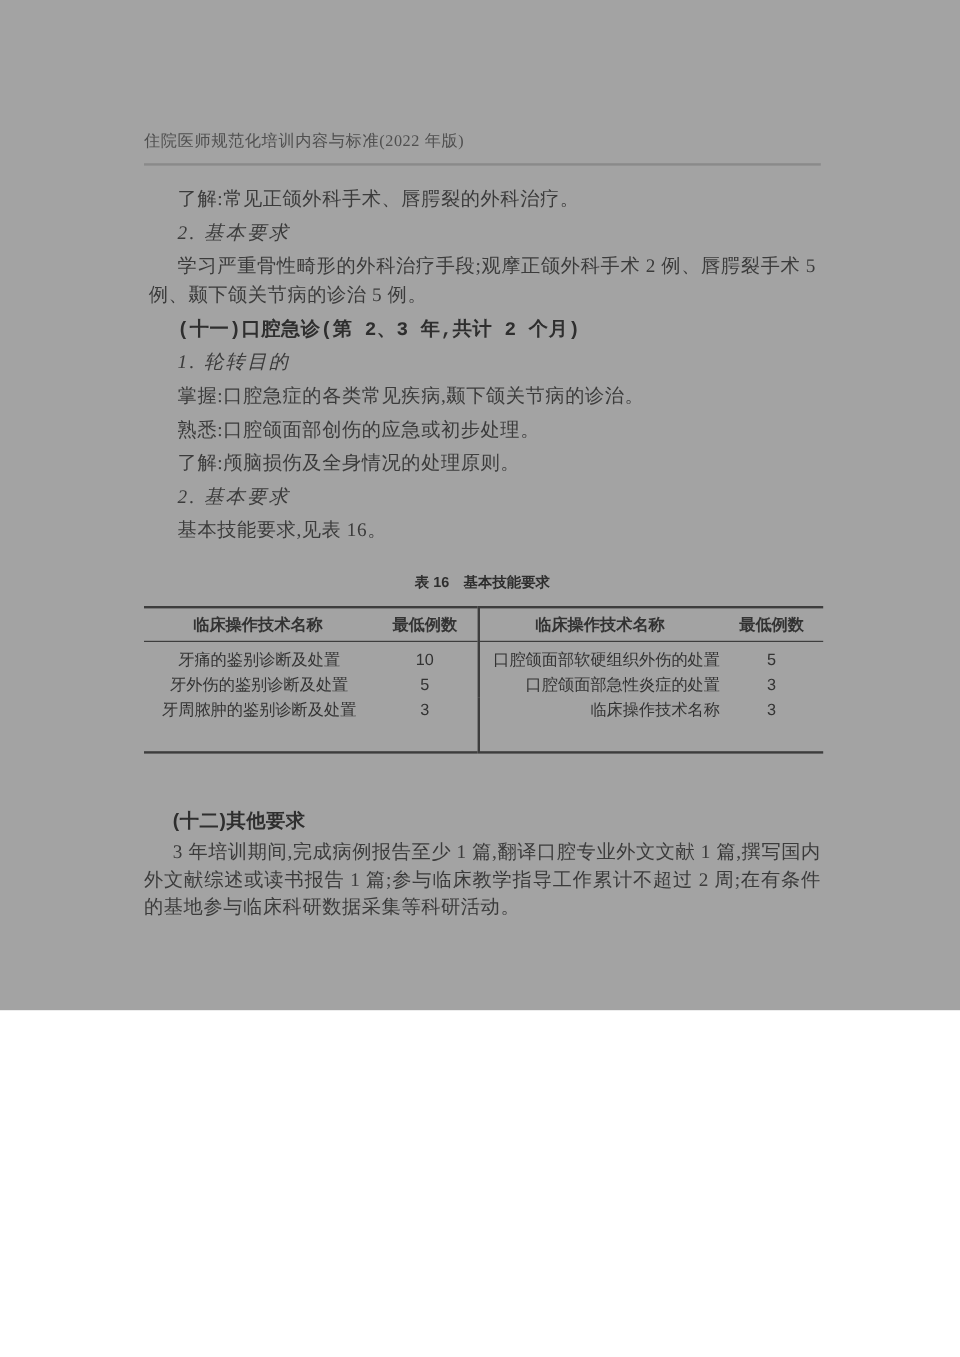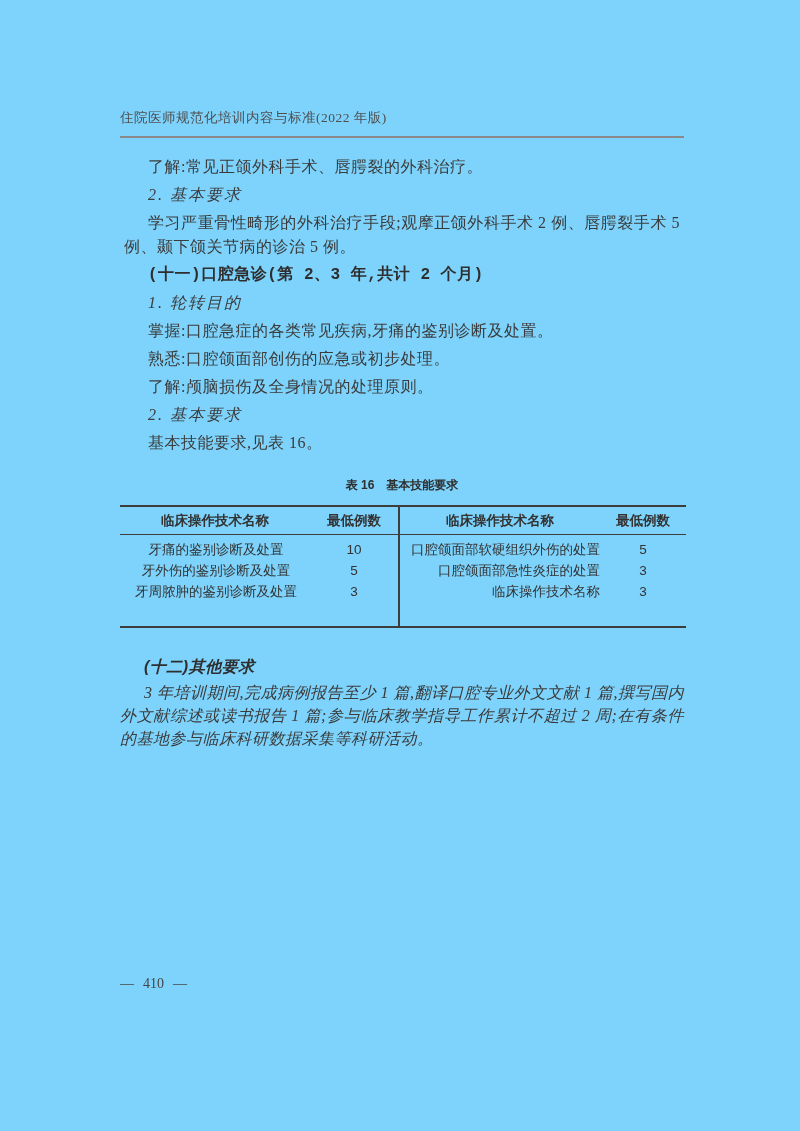--- a/index.html
+++ b/index.html
@@ -3,22 +3,22 @@
 <meta charset="utf-8">
 <style>
   html, body {
     margin: 0;
     padding: 0;
     background: #ffffff;
   }
   .page {
     position: relative;
     width: 800px;
-    height: 1131px;
-    background: #7dd3fc;
+    height: 842px;
+    background: #a3a3a3;
     overflow: hidden;
     font-family: "Liberation Serif", "DejaVu Serif", serif;
   }
   .content {
     position: absolute;
     left: 120px;
     top: 110px;
     width: 564px;
   }
   
@@ -98,22 +98,21 @@
     border-left: 2px solid #3d3d3d;
   }
   table.skills td:nth-child(1) { text-align: center; padding-left: 2px; }
   table.skills td:nth-child(2) { text-align: center; }
   table.skills td:nth-child(3) { text-align: right; padding-left: 10px; }
   table.skills td:nth-child(4) { text-align: center; }
   table.skills tbody tr:first-child td { padding-top: 4px; }
   table.skills tbody tr:last-child td { padding-bottom: 24px; }
   
   .section12 {
-    margin-top: 27px;
-    font-style: italic;
+    margin-top: 45px;
   }
   .section12-heading {
     margin: 0;
     font-family: "Liberation Sans", "DejaVu Sans", sans-serif;
     font-weight: bold;
     font-size: 16px;
     color: #2e2e2e;
     line-height: 24px;
     text-indent: 24px;
     letter-spacing: 0.5px;
@@ -146,21 +145,21 @@
   <div class="content">
 
     <div class="running-header">住院医师规范化培训内容与标准(2022 年版)</div>
 
     <div class="paragraphs">
         <p class="para body">了解:常见正颌外科手术、唇腭裂的外科治疗。</p>
         <p class="para kaiti">2. 基本要求</p>
         <p class="para body">学习严重骨性畸形的外科治疗手段;观摩正颌外科手术 2 例、唇腭裂手术 5 例、颞下颌关节病的诊治 5 例。</p>
         <p class="para heading">(十一)口腔急诊(第 2、3 年,共计 2 个月)</p>
         <p class="para kaiti">1. 轮转目的</p>
-        <p class="para body">掌握:口腔急症的各类常见疾病,牙痛的鉴别诊断及处置。</p>
+        <p class="para body">掌握:口腔急症的各类常见疾病,颞下颌关节病的诊治。</p>
         <p class="para body">熟悉:口腔颌面部创伤的应急或初步处理。</p>
         <p class="para body">了解:颅脑损伤及全身情况的处理原则。</p>
         <p class="para kaiti">2. 基本要求</p>
         <p class="para body">基本技能要求,见表 16。</p>
       </div>
 
     <div class="table-caption">表 16　基本技能要求</div>
 
     <table class="skills">
       <thead>

